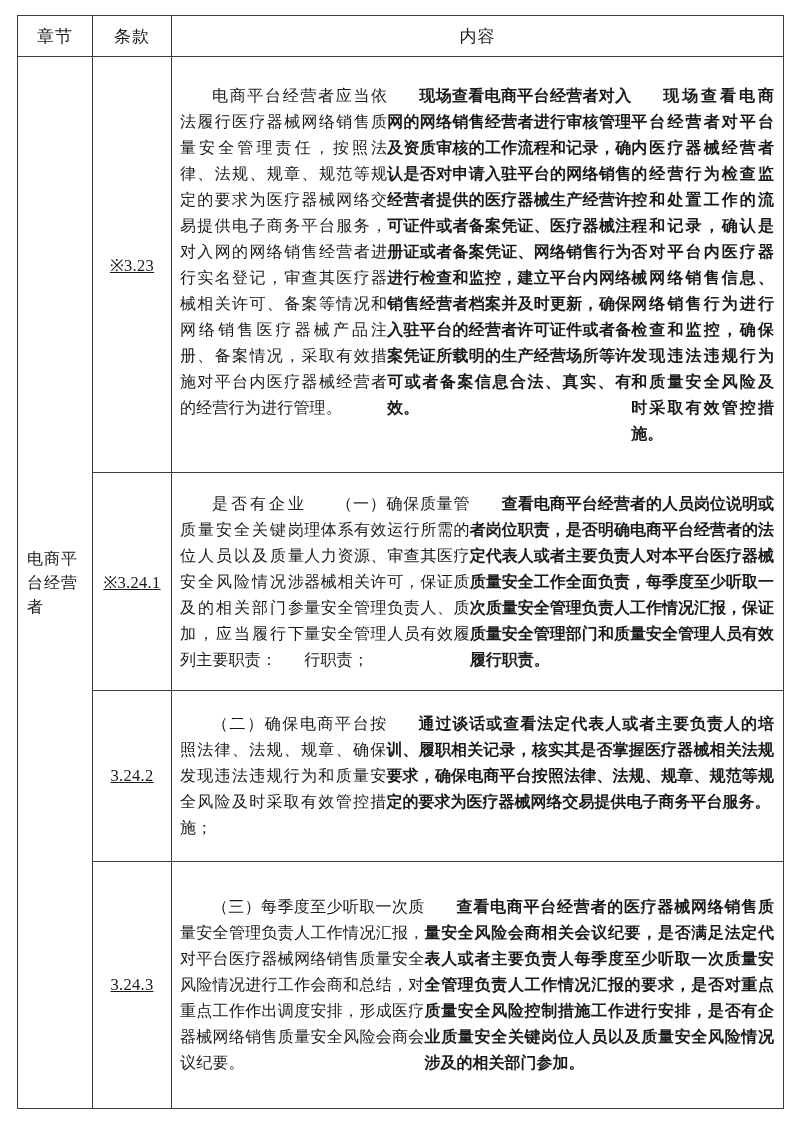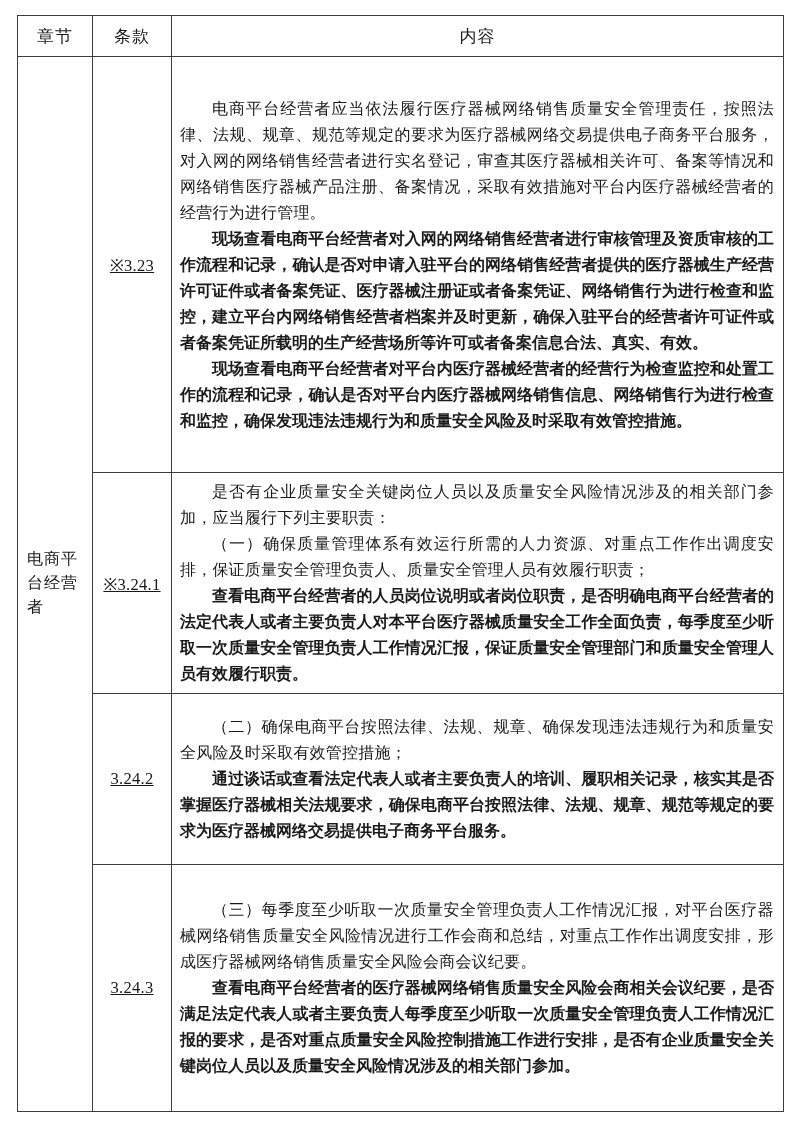--- a/index.html
+++ b/index.html
@@ -49,37 +49,36 @@
     vertical-align: middle;
     padding-left: 9px;
   }
   td.chapter-cell .chapter-label {
     display: inline-block;
     width: 52px;
     font-size: 16px;
     line-height: 24px;
     letter-spacing: 1px;
     word-break: break-all;
-    font-family: Liberation Mono, monospace;
   }
   td.clause-cell {
     text-align: center;
     vertical-align: middle;
     font-size: 16.5px;
     letter-spacing: 0.3px;
     white-space: nowrap;
     text-decoration: underline;
   }
   td.content-cell {
     vertical-align: middle;
     padding: 6px 9px 6px 8px;
   }
   .content-inner {
     display: flex;
-    flex-direction: column;
+    flex-direction: row;
     justify-content: center;
   }
   p.para {
     margin: 0;
     font-size: 16px;
     line-height: 26px;
     text-align: justify;
     text-justify: inter-ideograph;
     text-indent: 2em;
     letter-spacing: 0.2px;
@@ -117,21 +116,21 @@
           <p class="para bold">现场查看电商平台经营者对入网的网络销售经营者进行审核管理及资质审核的工作流程和记录，确认是否对申请入驻平台的网络销售经营者提供的医疗器械生产经营许可证件或者备案凭证、医疗器械注册证或者备案凭证、网络销售行为进行检查和监控，建立平台内网络销售经营者档案并及时更新，确保入驻平台的经营者许可证件或者备案凭证所载明的生产经营场所等许可或者备案信息合法、真实、有效。</p>
           <p class="para bold">现场查看电商平台经营者对平台内医疗器械经营者的经营行为检查监控和处置工作的流程和记录，确认是否对平台内医疗器械网络销售信息、网络销售行为进行检查和监控，确保发现违法违规行为和质量安全风险及时采取有效管控措施。</p>
         </div>
       </td>
     </tr>
     <tr class="row-2">
       <td class="clause-cell">※3.24.1</td>
       <td class="content-cell">
         <div class="content-inner">
           <p class="para">是否有企业质量安全关键岗位人员以及质量安全风险情况涉及的相关部门参加，应当履行下列主要职责：</p>
-          <p class="para">（一）确保质量管理体系有效运行所需的人力资源、对重点工作作出调度安排，保证质量安全管理负责人、质量安全管理人员有效履行职责；</p>
+          <p class="para">（一）确保质量管理体系有效运行所需的人力资源、审查其医疗器械相关许可，保证质量安全管理负责人、质量安全管理人员有效履行职责；</p>
           <p class="para bold">查看电商平台经营者的人员岗位说明或者岗位职责，是否明确电商平台经营者的法定代表人或者主要负责人对本平台医疗器械质量安全工作全面负责，每季度至少听取一次质量安全管理负责人工作情况汇报，保证质量安全管理部门和质量安全管理人员有效履行职责。</p>
         </div>
       </td>
     </tr>
     <tr class="row-3">
       <td class="clause-cell">3.24.2</td>
       <td class="content-cell">
         <div class="content-inner">
           <p class="para">（二）确保电商平台按照法律、法规、规章、确保发现违法违规行为和质量安全风险及时采取有效管控措施；</p>
           <p class="para bold">通过谈话或查看法定代表人或者主要负责人的培训、履职相关记录，核实其是否掌握医疗器械相关法规要求，确保电商平台按照法律、法规、规章、规范等规定的要求为医疗器械网络交易提供电子商务平台服务。</p>

